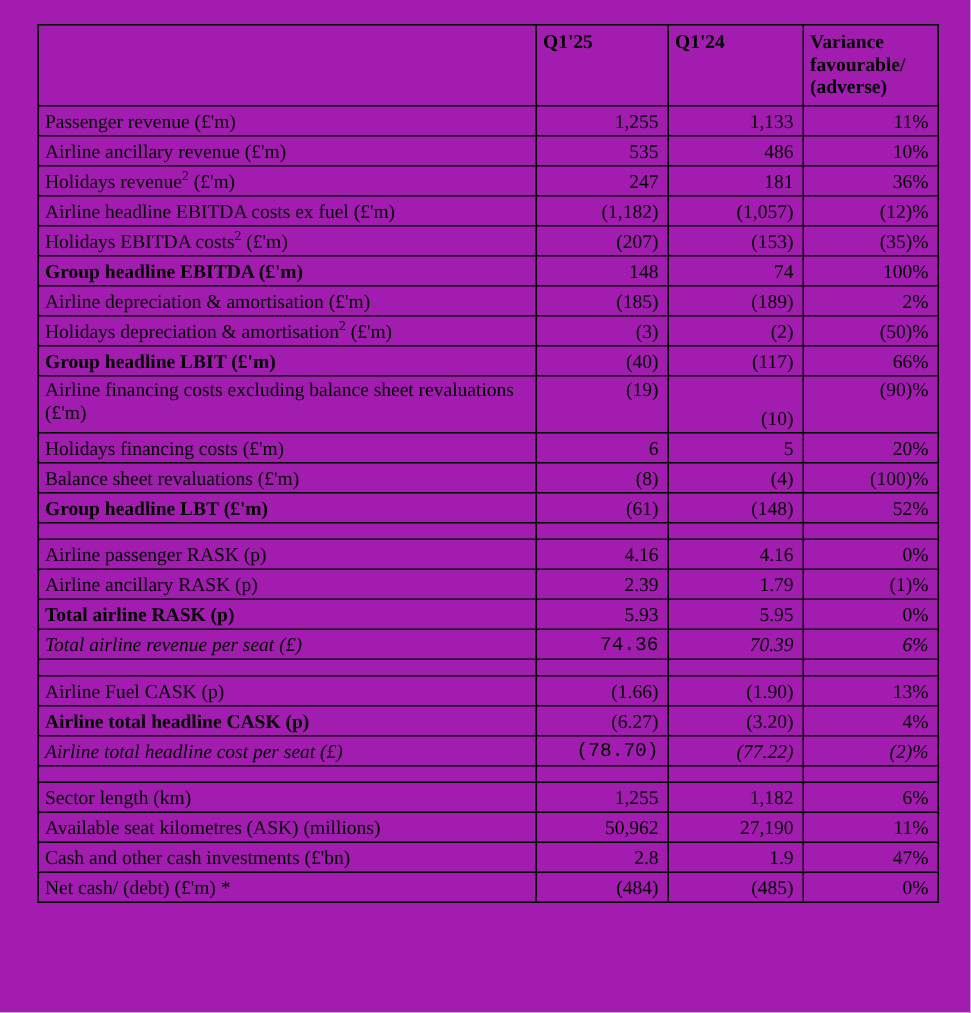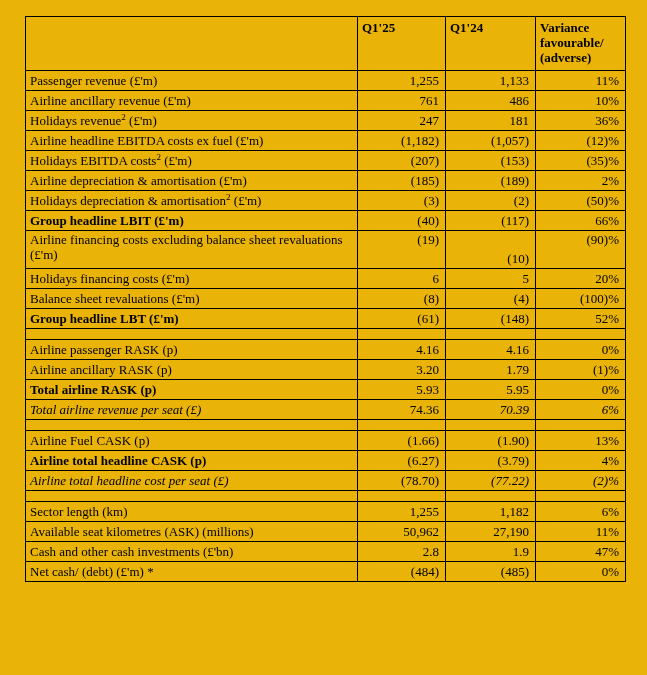--- a/index.html
+++ b/index.html
@@ -6,21 +6,21 @@
     margin: 0;
     padding: 0;
     background: #ffffff;
     font-family: "Liberation Serif", "DejaVu Serif", serif;
     color: #000000;
   }
   .page {
     position: relative;
     width: 647px;
     height: 675px;
-    background: #eab308;
+    background: #a21caf;
     overflow: hidden;
   }
   table.results {
     position: absolute;
     left: 25px;
     top: 16px;
     width: 600px;
     border-collapse: collapse;
     table-layout: fixed;
     font-size: 13px;
@@ -52,21 +52,21 @@
   }
   table.results tr.row td { height: 16px; vertical-align: middle; }
   table.results tr.spacer td { height: 10px; padding: 0; }
   table.results tr.tall td { height: 34px; vertical-align: top; margin-left: 40px; }
   table.results tr.tall td.vbottom { vertical-align: bottom; }
 
   table.results tr.bold td.label { font-weight: bold; }
   table.results tr.italic td.label,
   table.results tr.italic td.q124,
   table.results tr.italic td.variance { font-style: italic; }
-  table.results tr.italic td.q125 { font-style: normal; }
+  table.results tr.italic td.q125 { font-style: normal; font-family: Liberation Mono, monospace; }
 
   sup { font-size: 9px; line-height: 0; }
 </style>
 </head>
 <body>
 
 <div class="page">
   <table class="results">
     <colgroup>
       <col class="c-label">
@@ -84,41 +84,47 @@
     </thead>
     <tbody>
         <tr class="row">
           <td class="label">Passenger revenue (£'m)</td>
           <td class="num q125">1,255</td>
           <td class="num q124">1,133</td>
           <td class="num variance">11%</td>
         </tr>
         <tr class="row">
           <td class="label">Airline ancillary revenue (£'m)</td>
-          <td class="num q125">761</td>
+          <td class="num q125">535</td>
           <td class="num q124">486</td>
           <td class="num variance">10%</td>
         </tr>
         <tr class="row">
           <td class="label">Holidays revenue<sup>2</sup> (£'m)</td>
           <td class="num q125">247</td>
           <td class="num q124">181</td>
           <td class="num variance">36%</td>
         </tr>
         <tr class="row">
           <td class="label">Airline headline EBITDA costs ex fuel (£'m)</td>
           <td class="num q125">(1,182)</td>
           <td class="num q124">(1,057)</td>
           <td class="num variance">(12)%</td>
         </tr>
         <tr class="row">
           <td class="label">Holidays EBITDA costs<sup>2</sup> (£'m)</td>
           <td class="num q125">(207)</td>
           <td class="num q124">(153)</td>
           <td class="num variance">(35)%</td>
+        </tr>
+        <tr class="row bold">
+          <td class="label">Group headline EBITDA (£'m)</td>
+          <td class="num q125">148</td>
+          <td class="num q124">74</td>
+          <td class="num variance">100%</td>
         </tr>
         <tr class="row">
           <td class="label">Airline depreciation &amp; amortisation (£'m)</td>
           <td class="num q125">(185)</td>
           <td class="num q124">(189)</td>
           <td class="num variance">2%</td>
         </tr>
         <tr class="row">
           <td class="label">Holidays depreciation &amp; amortisation<sup>2</sup> (£'m)</td>
           <td class="num q125">(3)</td>
@@ -162,21 +168,21 @@
           <td class="num variance"></td>
         </tr>
         <tr class="row">
           <td class="label">Airline passenger RASK (p)</td>
           <td class="num q125">4.16</td>
           <td class="num q124">4.16</td>
           <td class="num variance">0%</td>
         </tr>
         <tr class="row">
           <td class="label">Airline ancillary RASK (p)</td>
-          <td class="num q125">3.20</td>
+          <td class="num q125">2.39</td>
           <td class="num q124">1.79</td>
           <td class="num variance">(1)%</td>
         </tr>
         <tr class="row bold">
           <td class="label">Total airline RASK (p)</td>
           <td class="num q125">5.93</td>
           <td class="num q124">5.95</td>
           <td class="num variance">0%</td>
         </tr>
         <tr class="row italic">
@@ -193,21 +199,21 @@
         </tr>
         <tr class="row">
           <td class="label">Airline Fuel CASK (p)</td>
           <td class="num q125">(1.66)</td>
           <td class="num q124">(1.90)</td>
           <td class="num variance">13%</td>
         </tr>
         <tr class="row bold">
           <td class="label">Airline total headline CASK (p)</td>
           <td class="num q125">(6.27)</td>
-          <td class="num q124">(3.79)</td>
+          <td class="num q124">(3.20)</td>
           <td class="num variance">4%</td>
         </tr>
         <tr class="row italic">
           <td class="label">Airline total headline cost per seat (£)</td>
           <td class="num q125">(78.70)</td>
           <td class="num q124">(77.22)</td>
           <td class="num variance">(2)%</td>
         </tr>
         <tr class="spacer">
           <td class="label"></td>

